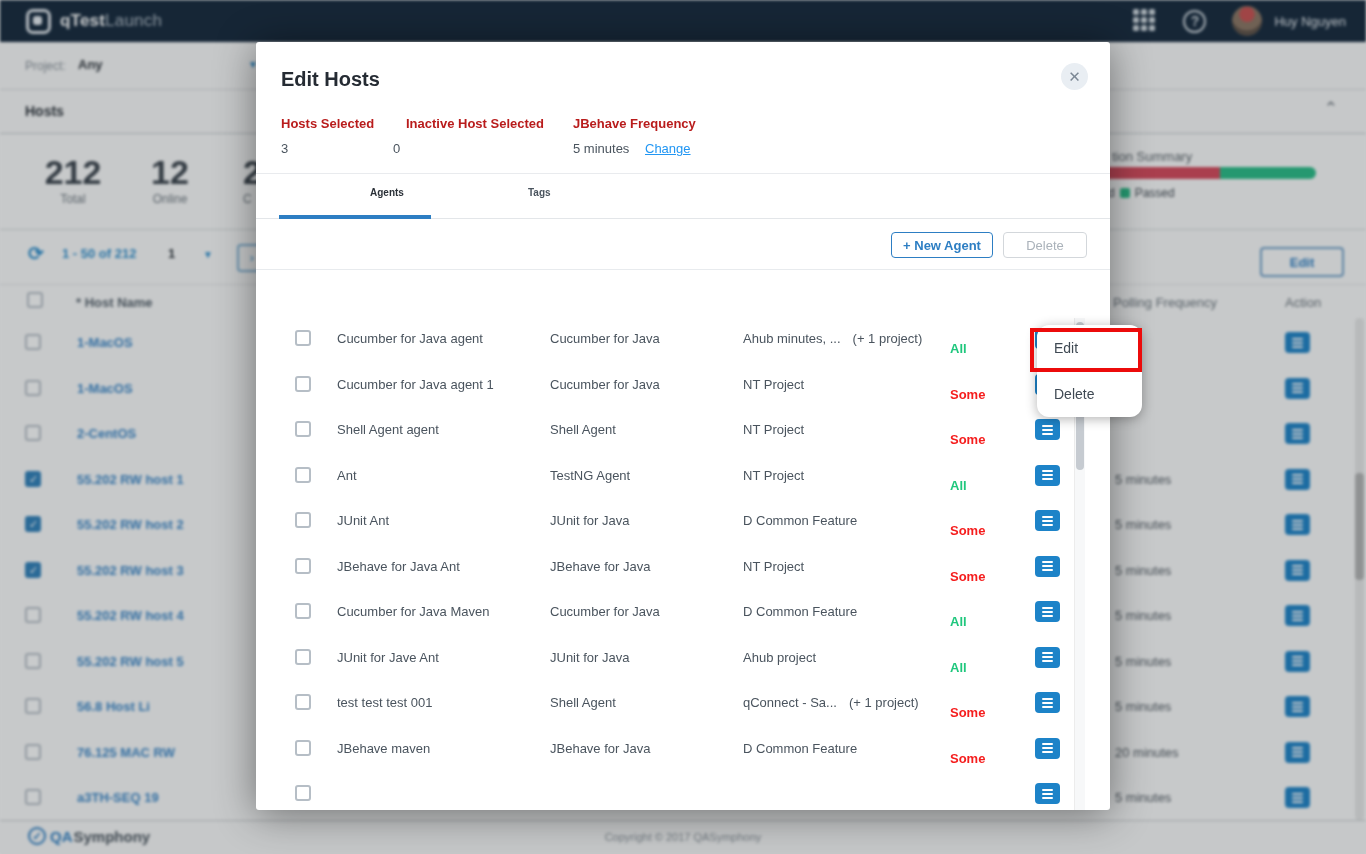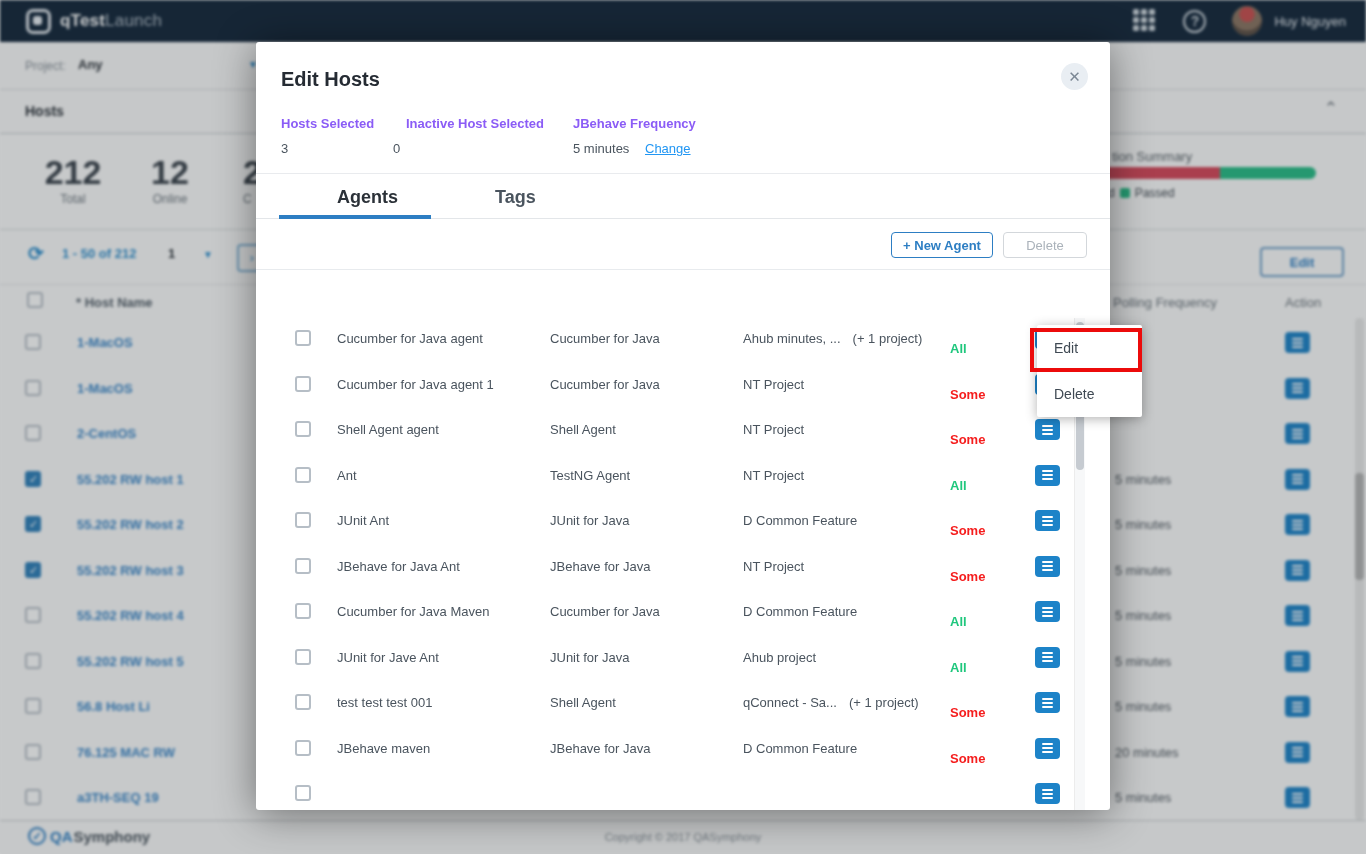--- a/index.html
+++ b/index.html
@@ -102,27 +102,27 @@
   .foot-sym { color:#4a545e; font-weight:700; font-size:15px; margin-left:-3px; }
   .copyright { position:absolute; left:0; right:0; top:10px; text-align:center; font-size:11px; color:#8d959c; }
 
   
   .modal { position:absolute; left:256px; top:42px; width:854px; height:768px; background:#fff;
            border-radius:3px; box-shadow:0 4px 40px rgba(0,0,0,.45); z-index:10; overflow:hidden; }
   .close-btn { position:absolute; right:22px; top:21px; width:27px; height:27px; border-radius:50%;
                background:#e9eef3; border:none; color:#7b8794; font-size:15px; line-height:27px;
                text-align:center; }
   .m-title { position:absolute; left:25px; top:26px; font-size:20px; font-weight:700; color:#252b33; }
-  .m-stat-label { position:absolute; top:74px; font-size:13px; font-weight:700; color:#8b5cf6; }
+  .m-stat-label { position:absolute; top:74px; font-size:13px; font-weight:700; color:#b91c1c; }
   .m-stat-value { position:absolute; top:99px; font-size:13px; color:#4a545e; }
   .change-link { position:absolute; left:389px; top:99px; font-size:13px; color:#2196f3;
                  text-decoration:underline; }
   .m-div1 { position:absolute; left:0; top:131px; width:854px; border-top:1px solid #e9ebee; }
   .tabs { position:absolute; left:0; top:132px; width:854px; height:45px; border-bottom:1px solid #e3e6e9; }
-  .tab { position:absolute; top:13px; font-size:18px; color:#4a545e; font-weight:600; }
+  .tab { position:absolute; top:13px; font-size:10px; color:#4a545e; font-weight:600;margin-left:33px; }
   .tab.active { color:#2b3138; font-weight:700; }
   .tab-underline { position:absolute; left:23px; top:41px; width:152px; height:4px; background:#2d7ec3; }
   .btn-row { position:absolute; left:0; top:177px; width:854px; height:51px; border-bottom:1px solid #e8ebee; }
   .new-agent-btn { position:absolute; left:635px; top:13px; width:102px; height:26px; background:#fff;
                    border:1px solid #2d7ec3; border-radius:4px; color:#2d7ec3; font-weight:700; font-size:13px; }
   .m-delete-btn { position:absolute; left:747px; top:13px; width:84px; height:26px; background:#fff;
                   border:1px solid #d3d7db; border-radius:4px; color:#aab2ba; font-size:13px; }
   .m-thead { position:absolute; left:0; top:228px; width:854px; height:46px; border-bottom:1px solid #dfe3e6; }
   .m-thead .cb { left:39px; top:13px; }
   .m-th { position:absolute; top:16px; font-size:11px; letter-spacing:.6px; color:#9aa5ae; font-weight:400; }
@@ -137,21 +137,21 @@
   .a-hosts.all { color:#1fc77d; }
   .a-hosts.some { color:#f51d1d; }
   .agent-row .act-btn { left:779px; top:12px; }
   .m-scroll { position:absolute; left:818px; top:276px; width:11px; height:492px; background:#f7f8f9;
               border-left:1px solid #ececec; }
   .m-scroll .thumb { position:absolute; left:1px; top:4px; width:8px; height:148px; background:#c6cbd1;
                      border-radius:4px; }
 
   
   .ctx-menu { position:absolute; left:1037px; top:325px; width:105px; height:92px; background:#fff;
-              border-radius:2px; box-shadow:0 2px 12px rgba(0,0,0,.3); z-index:50; }
+              border-radius:12px; box-shadow:0 2px 12px rgba(0,0,0,.3); z-index:50; }
   .ctx-item { height:46px; line-height:46px; padding-left:17px; font-size:14px; color:#3f4953; }
   .annotation { position:absolute; left:1030px; top:328px; width:112px; height:44px;
                 border:4px solid #ec0b0b; z-index:60; }
 </style>
 </head>
 <body>
 
 <div class="stage">
 
   <div class="bg-wrap">

